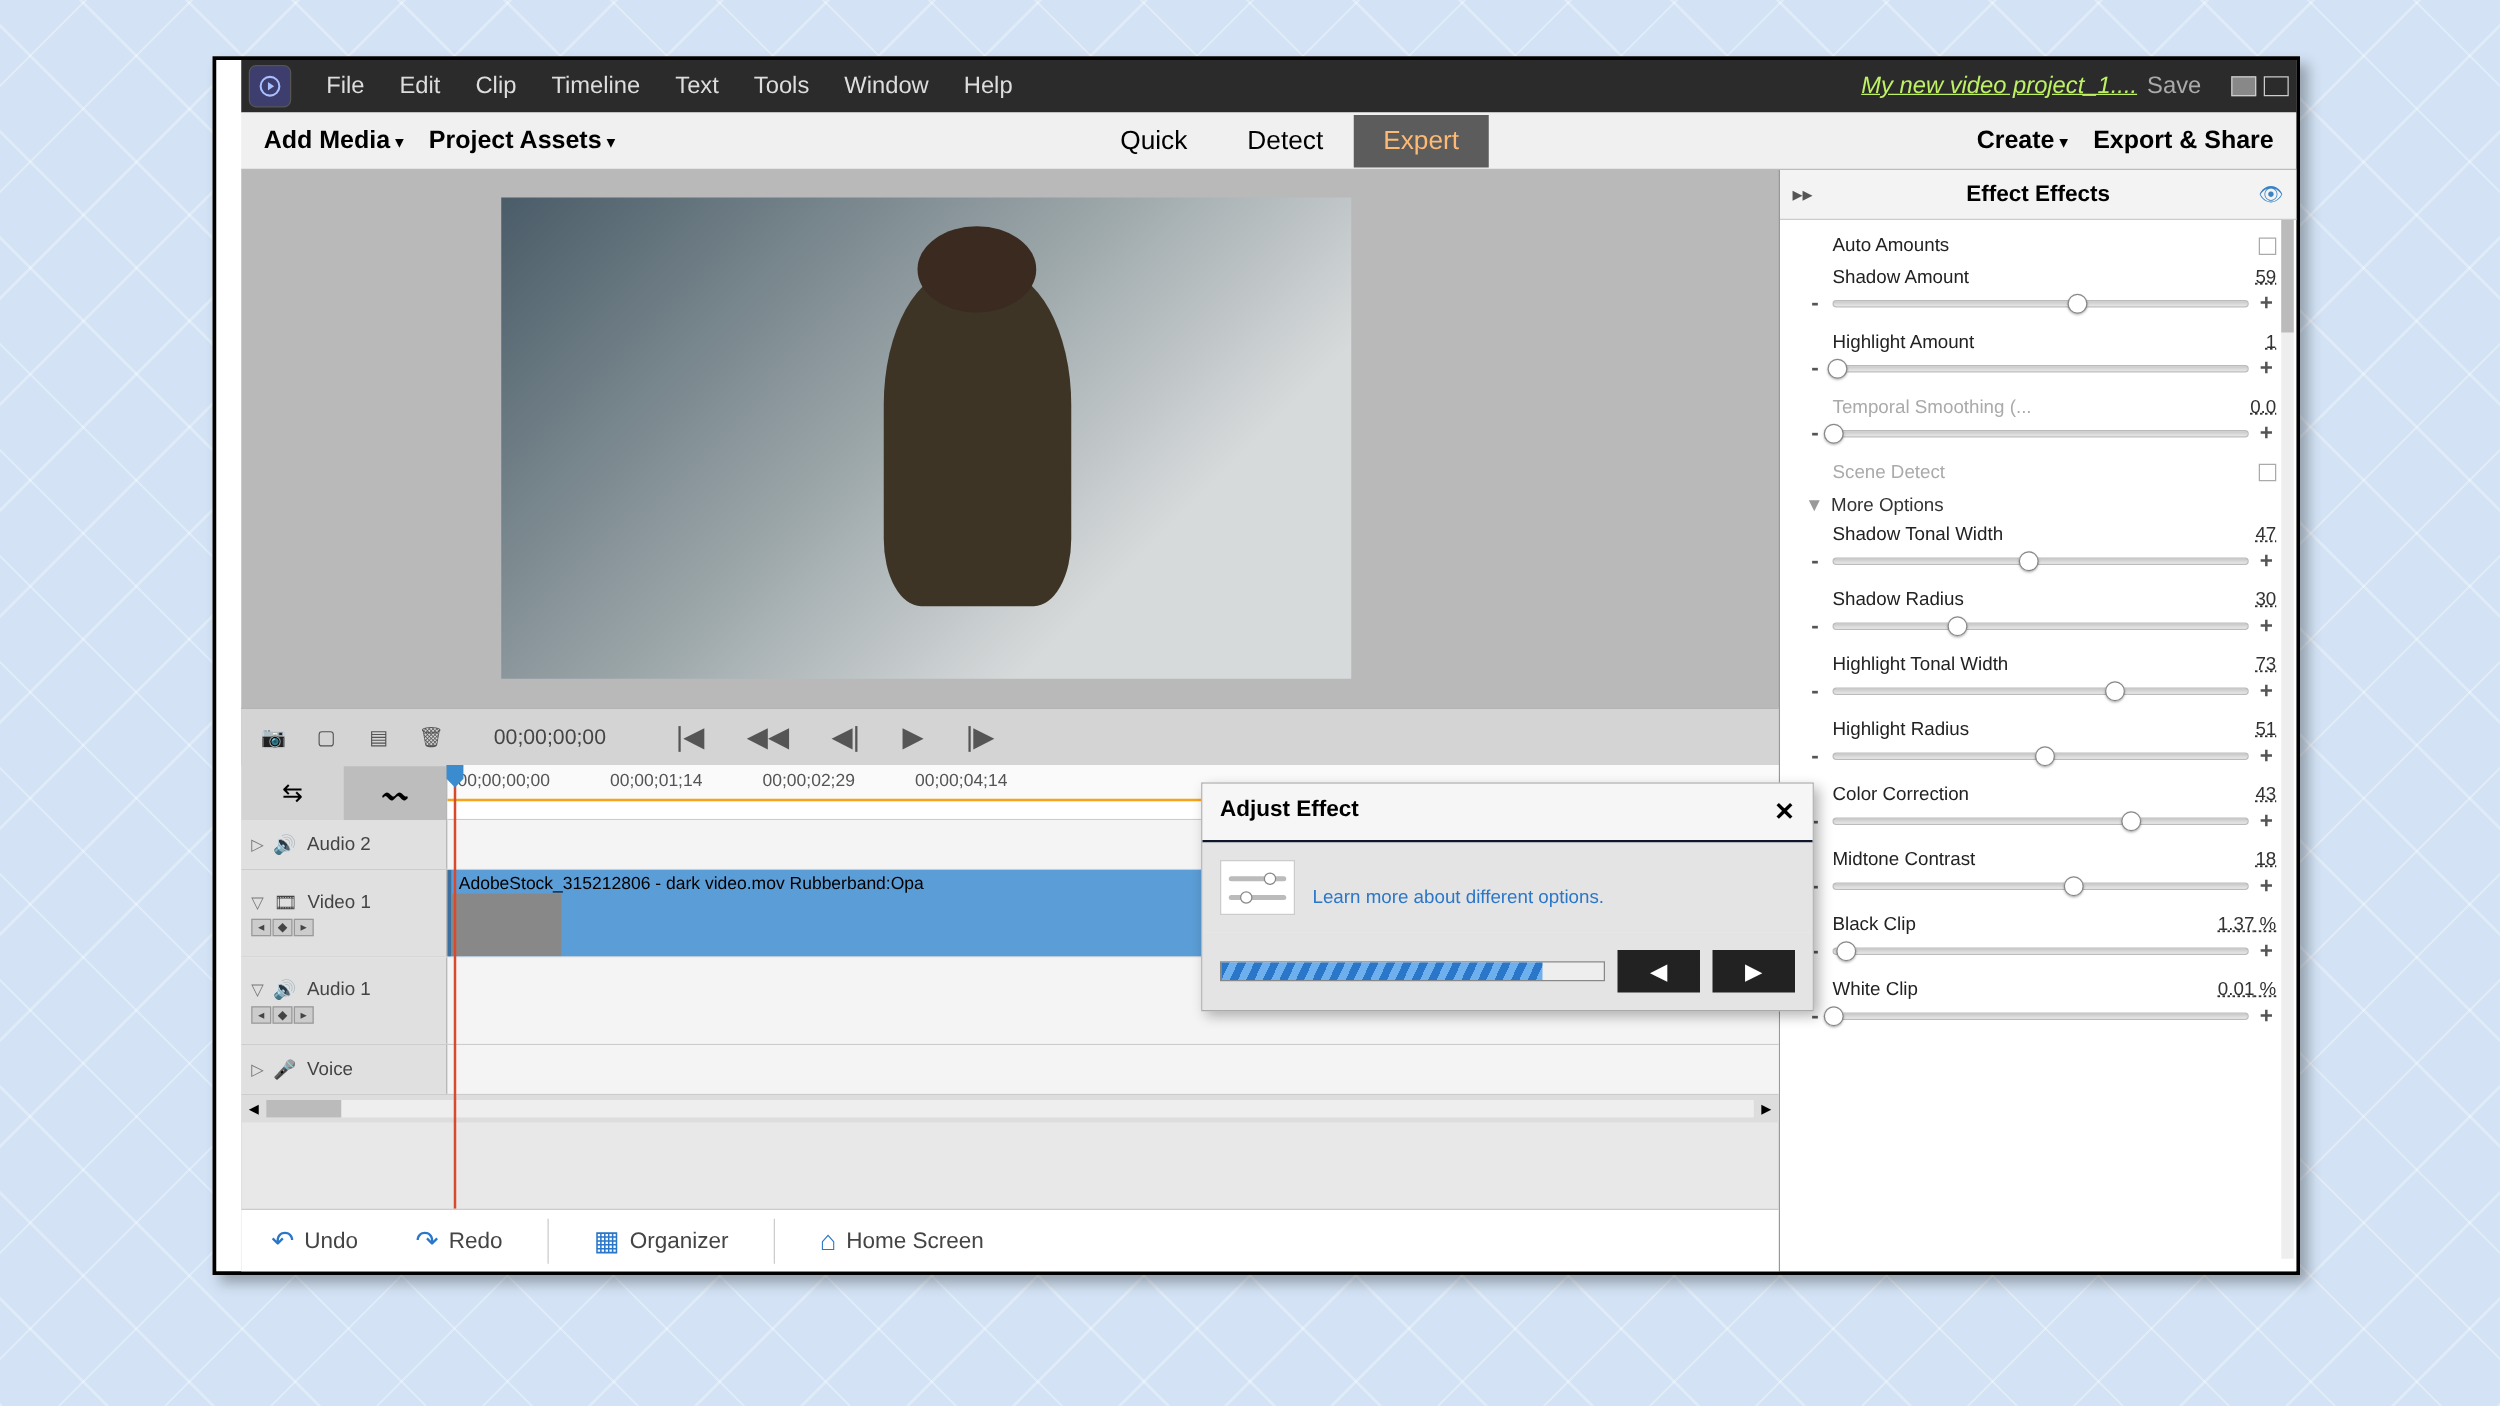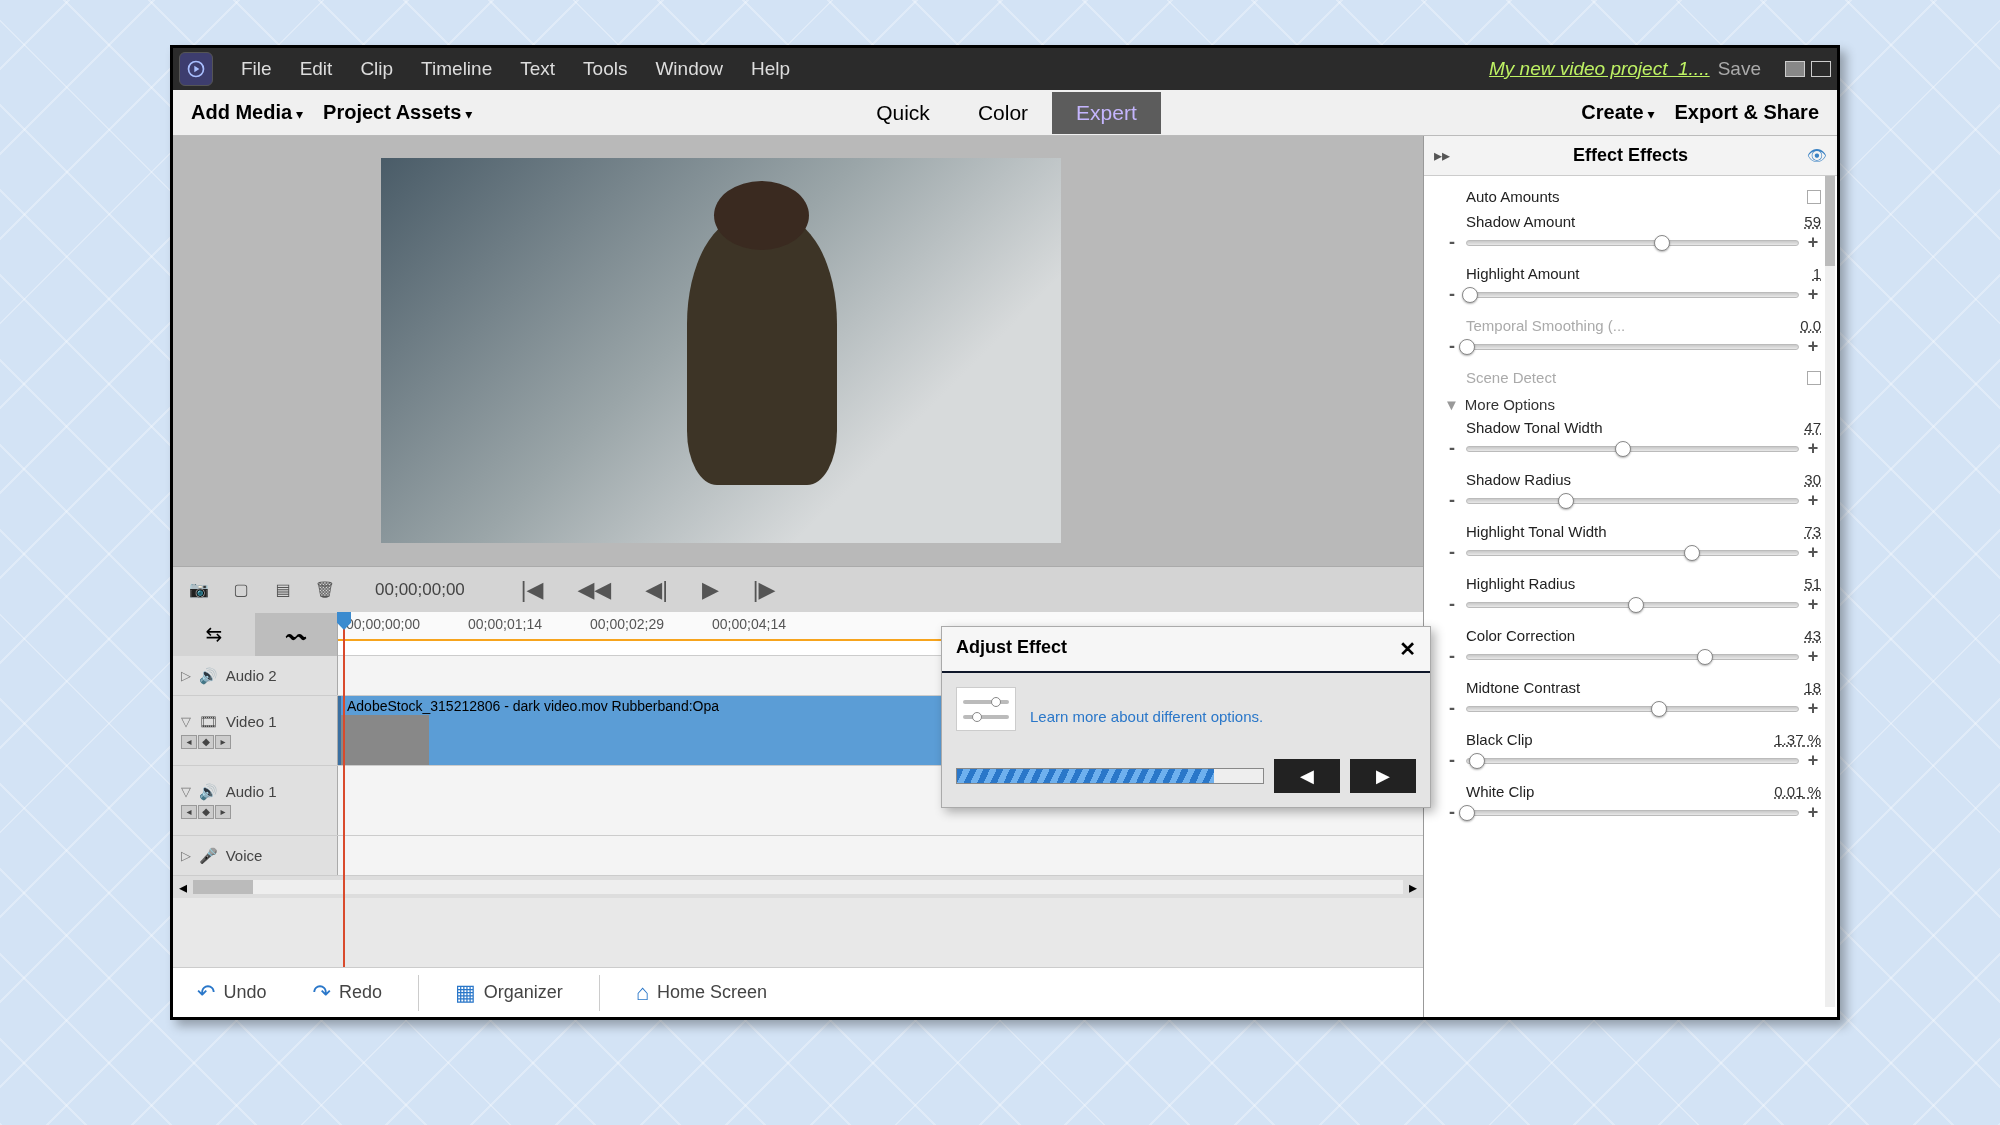--- a/index.html
+++ b/index.html
@@ -1,35 +1,35 @@
 <!DOCTYPE html>
 <html><head>
 <meta charset="utf-8">
 <style>
 * { margin: 0; padding: 0; box-sizing: border-box; font-family: 'Segoe UI', Arial, sans-serif; }
 body { background: #d3e3f5; width: 2000px; height: 1125px; overflow: hidden; position: relative; }
 body::before { content:""; position:absolute; inset:0; background-image: repeating-linear-gradient(45deg, rgba(255,255,255,.3) 0 2px, transparent 2px 60px), repeating-linear-gradient(-45deg, rgba(255,255,255,.3) 0 2px, transparent 2px 60px); }
 
-.app-window { position: absolute; left: 170px; top: 45px; width: 1670px; height: 975px; background: #fff; border: 3px solid #000; box-shadow: 6px 6px 10px rgba(0,0,0,.3); display: flex; flex-direction: column; }
+.app-window { position: absolute; left: 170px; top: 45px; width: 1670px; height: 975px; background: #fff; border: 3px solid #000; box-shadow: 6px 6px 10px rgba(0,0,0,.3); display: flex; flex-direction: column; padding-left: 20px; }
 
 .menubar { background: #2b2b2b; height: 42px; display: flex; align-items: center; color: #ddd; padding: 0 6px; }
 .app-logo { width: 34px; height: 34px; background: #3d3d6e; border-radius: 6px; display:flex; align-items:center; justify-content:center; margin-right: 14px; border:1px solid #555;}
 .app-logo svg { width: 20px; height:20px; }
 .menu-label { padding: 0 14px; font-size: 19px; cursor: pointer; }
 .menubar .spacer { flex: 1; }
 .project-name { color: #bef264; font-style: italic; font-size: 19px; margin-right: 8px; text-decoration: underline; }
 .save-btn { color: #aaa; font-size: 19px; margin-right: 18px; cursor:pointer; }
 .win-btn { width: 20px; height: 16px; border:1px solid #ccc; margin-left: 6px; display:inline-block; }
 
 .toolbar { background: #f0f0f0; height: 46px; display: flex; align-items: center; padding: 0 8px; border-bottom: 1px solid #bbb; }
 .tb-dd { font-size: 20px; padding: 0 10px; cursor:pointer; }
 .tb-dd .caret::after { content: " ▾"; font-size: 14px; }
 .tabs { display:flex; margin-left: 370px; }
 .tab { font-size: 21px; padding: 9px 24px; cursor:pointer; }
-.tab.active { background: #5c5c5c; color: #c4b5fd; }
+.tab.active { background: #5c5c5c; color: #fdba74; }
 .toolbar .spacer { flex: 1; }
 
 .main-area { flex:1; display:flex; position:relative; }
 .left-col { flex:1; display:flex; flex-direction:column; background: #b9b9b9; border-right:1px solid #999; min-width:0; }
 .right-col { width: 413px; background:#fff; display:flex; flex-direction:column; }
 
 .preview-zone { flex: 0 0 430px; position:relative; }
 .preview-image { position:absolute; left: 208px; top: 22px; width: 680px; height: 385px; background: linear-gradient(135deg,#4a5c68 0%, #9aa5a8 45%, #d7dadb 75%); overflow:hidden; }
 .preview-image::before { content:""; position:absolute; left:45%; top:15%; width:22%; height:70%; background:#3d3426; border-radius:40% 40% 20% 20%; }
 .preview-image::after { content:""; position:absolute; left:49%; top:6%; width:14%; height:18%; background:#3a2a20; border-radius:50%; }
@@ -135,21 +135,21 @@
     <span class="save-btn">Save</span>
     <span class="win-btn" style="background:#888"></span>
     <span class="win-btn"></span>
   </div>
 
   <div class="toolbar">
     <span class="tb-dd"><b>Add Media</b><span class="caret"></span></span>
     <span class="tb-dd"><b>Project Assets</b><span class="caret"></span></span>
     <div class="tabs">
       <div class="tab">Quick</div>
-      <div class="tab">Color</div>
+      <div class="tab">Detect</div>
       <div class="tab active">Expert</div>
     </div>
     <span class="spacer"></span>
     <span class="tb-dd"><b>Create</b><span class="caret"></span></span>
     <span class="tb-dd"><b>Export &amp; Share</b></span>
   </div>
 
   <div class="main-area">
     <div class="left-col">
       <div class="preview-zone">

